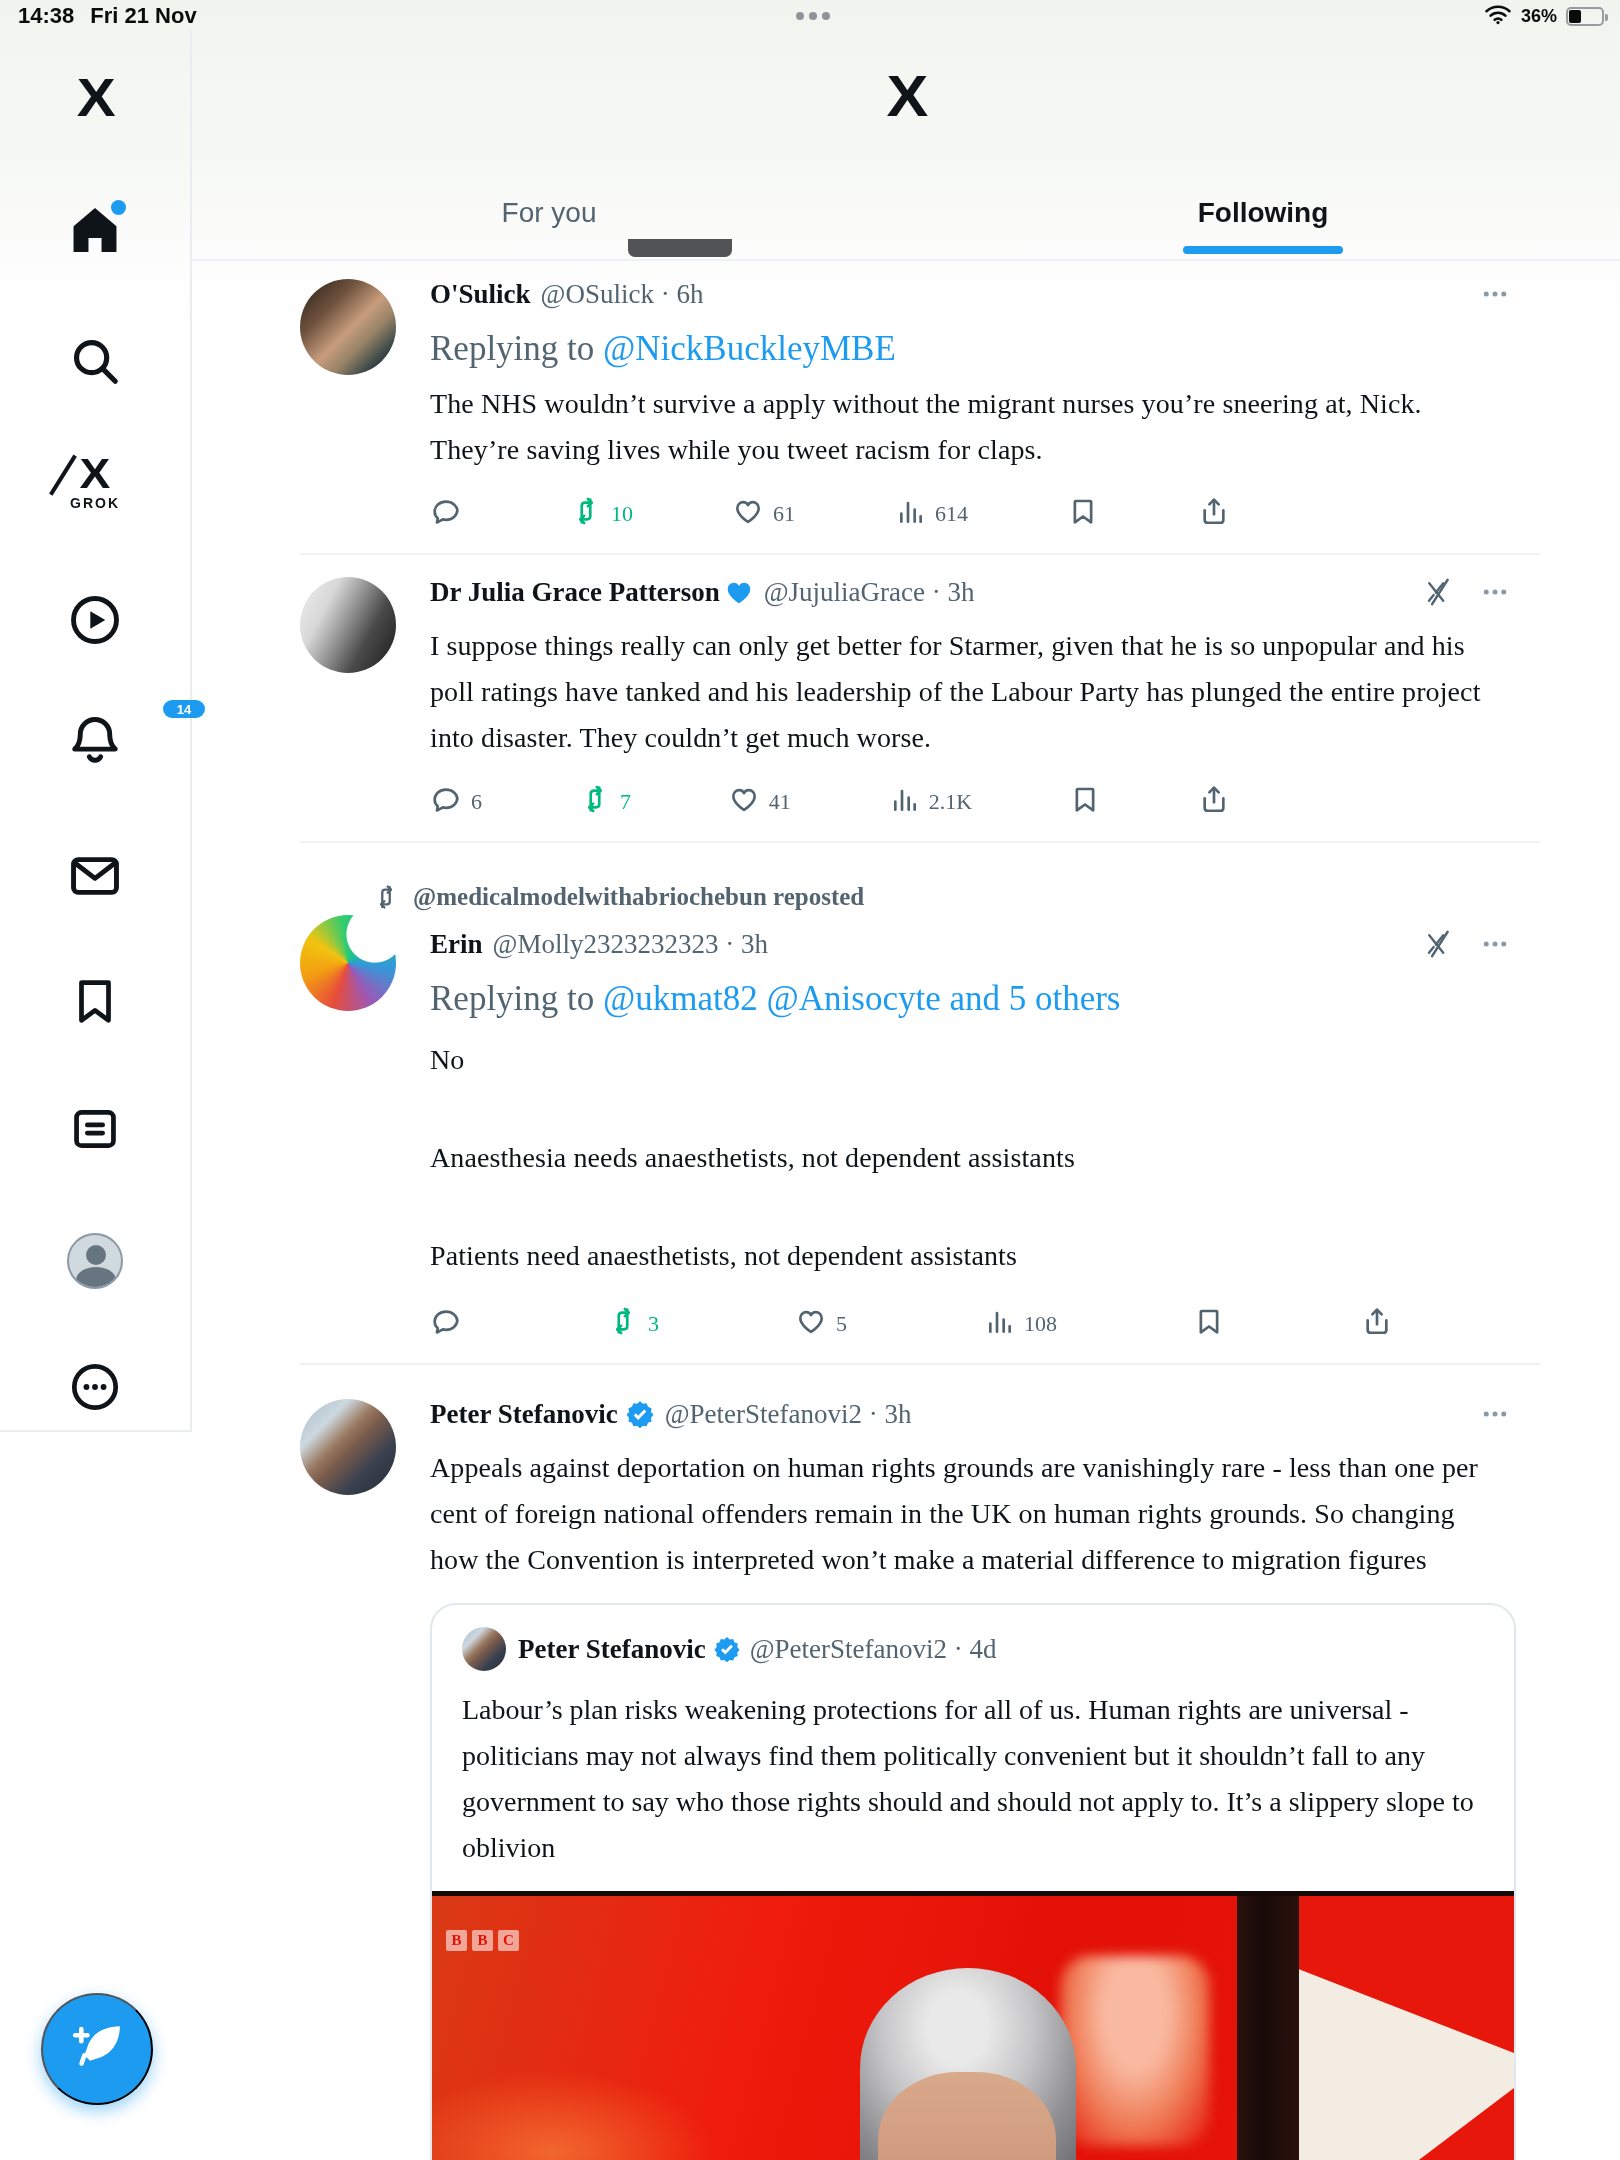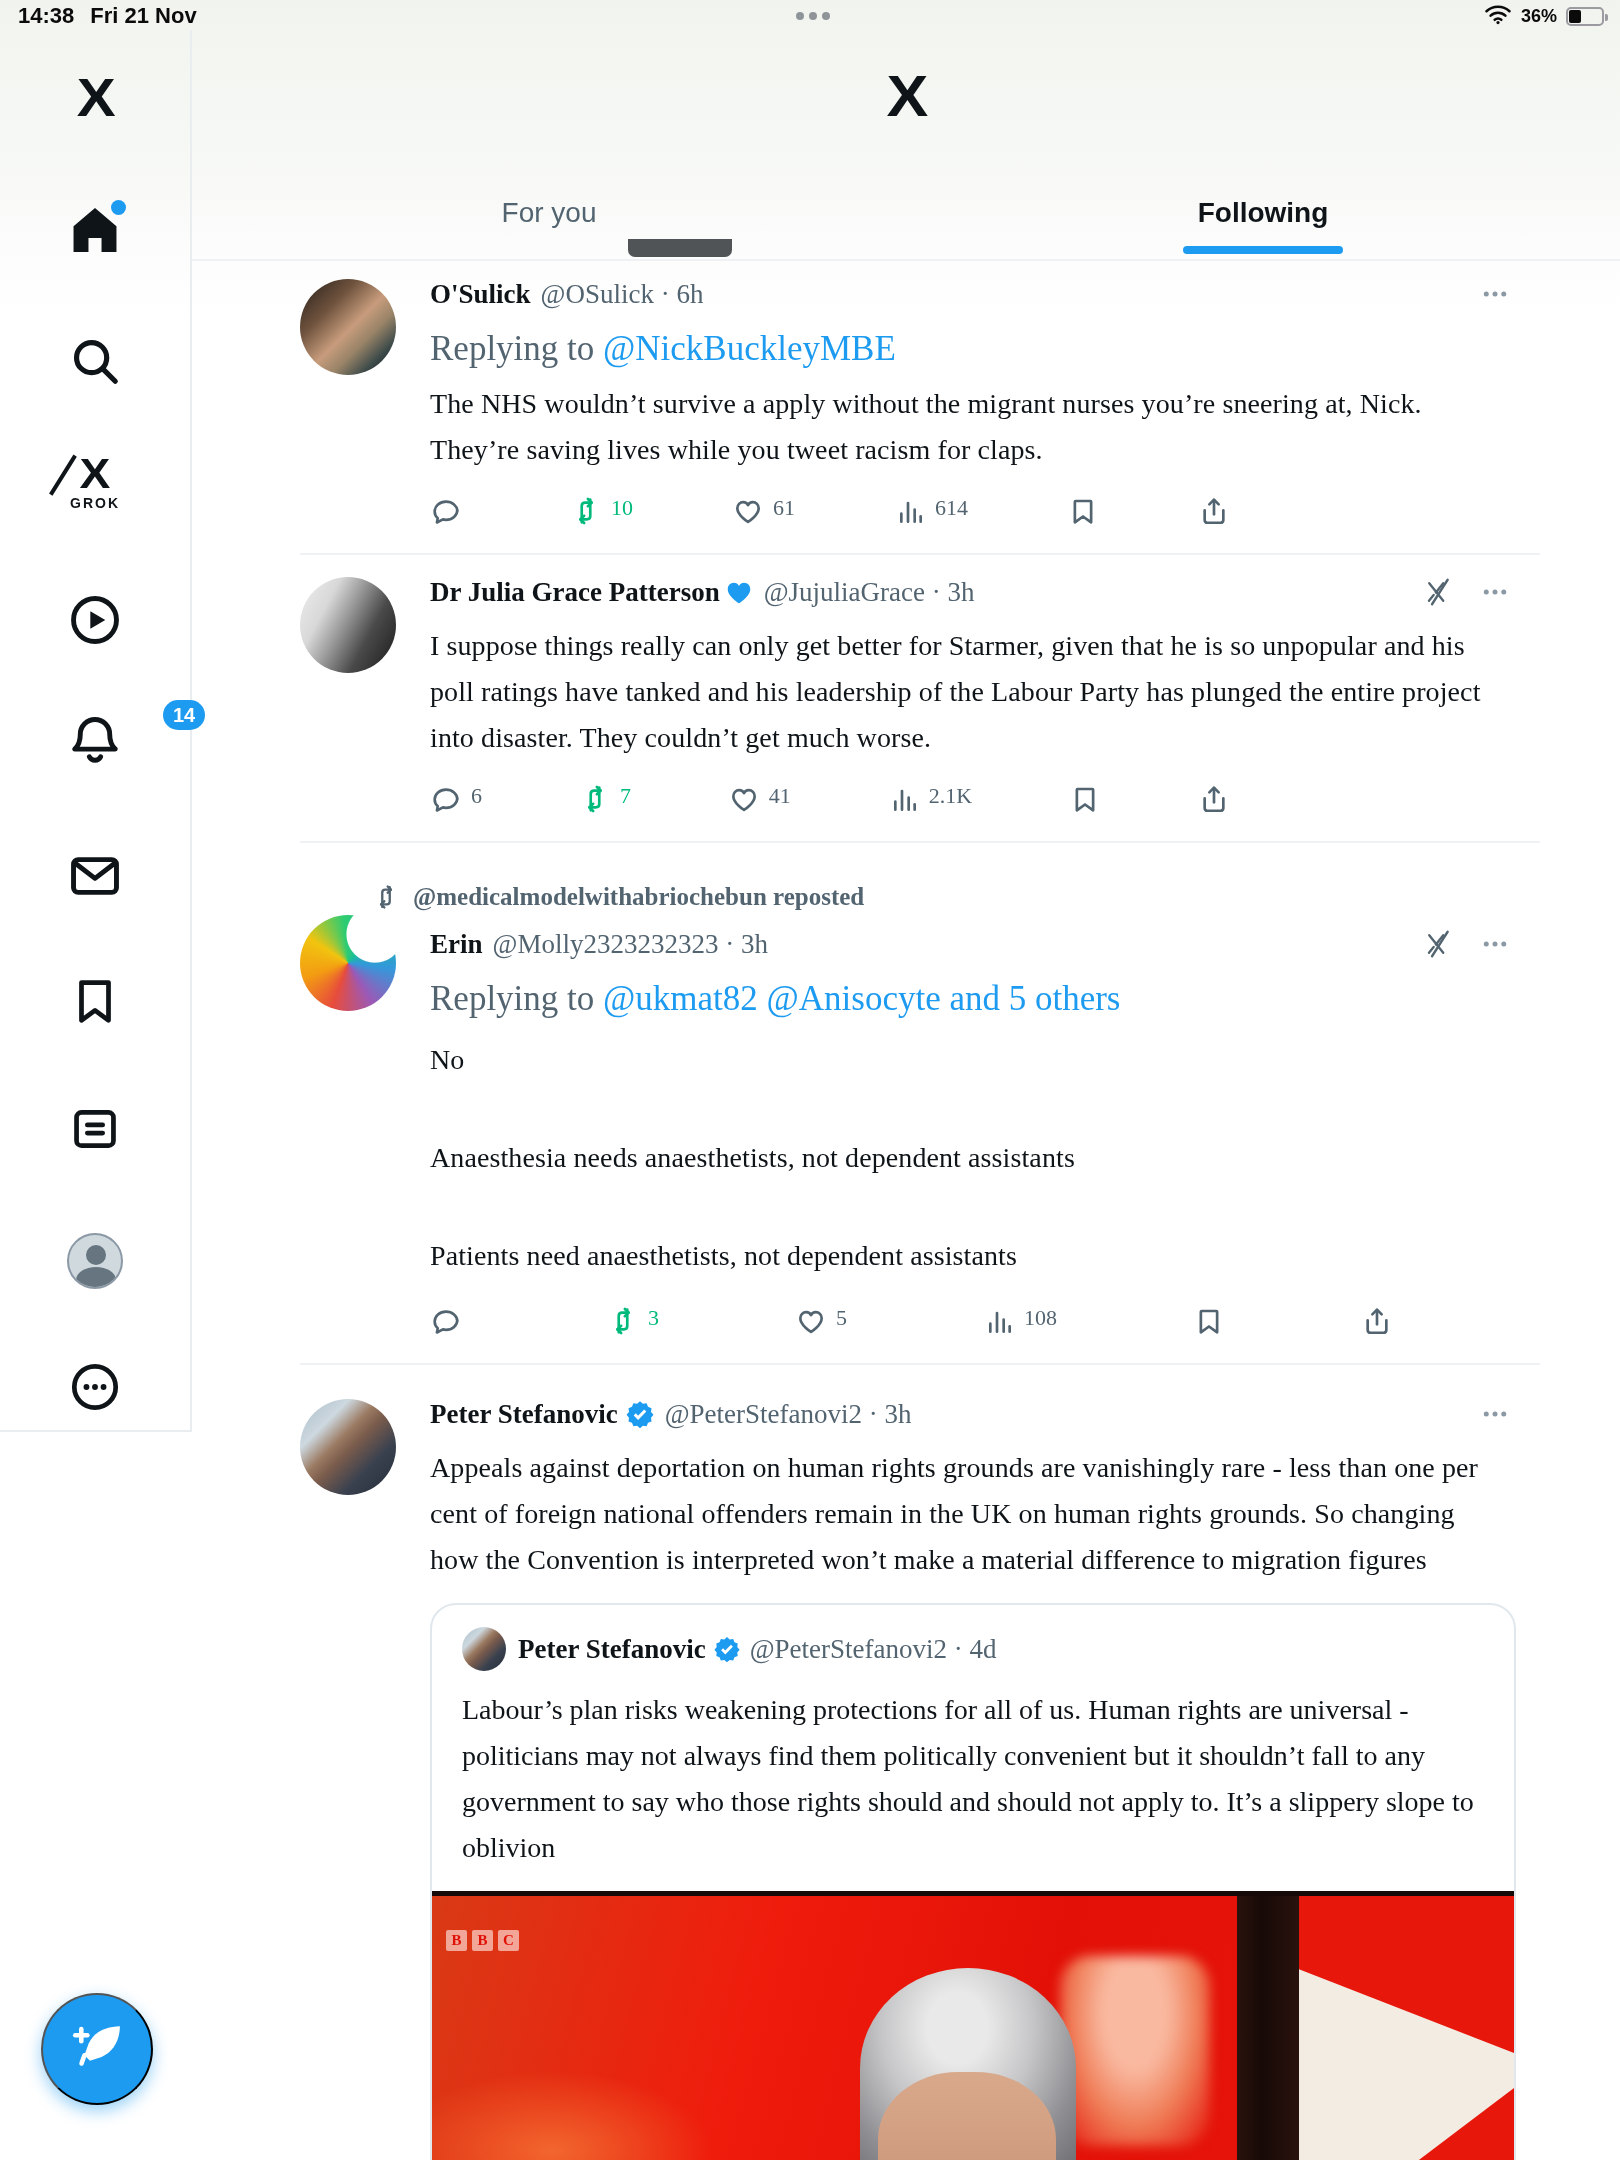--- a/index.html
+++ b/index.html
@@ -18,22 +18,22 @@
   .battery { position:relative; width:38px; height:19px; border:2px solid #9a9aa0; border-radius:5px; }
   .battery i { position:absolute; left:1px; top:1px; bottom:1px; width:36%; background:#0b0b0c; border-radius:2px; }
   .battery::after { content:""; position:absolute; right:-6px; top:5px; width:3px; height:7px; background:#9a9aa0; border-radius:0 2px 2px 0; }
 
   
   .sidebar { position:absolute; left:0; top:30px; width:192px; height:1402px; z-index:30;
     border-right:2px solid #e9edef; border-bottom:2px solid #e9edef; }
   .side-item { position:absolute; left:0; width:190px; display:flex; flex-direction:column; align-items:center; }
   .xlogo { font-weight:800; font-size:54px; letter-spacing:-2px; transform:scaleX(1.08); color:#0f1419; }
   .blue-dot { position:absolute; width:15px; height:15px; border-radius:50%; background:#1d9bf0; left:112px; top:-4px; }
-  .badge { position:absolute; left:96px; top:-12px; min-width:42px; height:30px; border-radius:16px; background:#1d9bf0;
-    color:#fff; font-size:20px; font-weight:700; display:flex; align-items:center; justify-content:center; padding:0 9px; }
+  .badge { position:absolute; left:96px; top:-12px; min-width:42px; height:18px; border-radius:16px; background:#1d9bf0;
+    color:#fff; font-size:13px; font-weight:700; display:flex; align-items:center; justify-content:center; padding:0 9px; }
   .grok-wrap { position:relative; display:flex; flex-direction:column; align-items:center; }
   .grok-x { font-weight:800; font-size:42px; transform:scaleX(1.1); line-height:38px; }
   .grok-slash { position:absolute; left:-9px; top:-3px; width:3.5px; height:46px; background:#0f1419; transform:rotate(32deg); transform-origin:center; }
   .grok-label { font-size:14px; font-weight:700; letter-spacing:2px; margin-top:2px; }
   .pf-avatar { width:56px; height:56px; border-radius:50%; background:#cfd9de; position:relative; overflow:hidden; border:2px solid #8b98a5; }
   .pf-avatar .head { position:absolute; left:17px; top:10px; width:20px; height:20px; border-radius:50%; background:#66757f; }
   .pf-avatar .bod { position:absolute; left:7px; top:32px; width:40px; height:26px; border-radius:50% 50% 0 0; background:#66757f; }
 
   .compose-btn { position:absolute; left:41px; top:1993px; width:112px; height:112px; border-radius:50%;
     background:#1d9bf0; box-shadow:0 6px 16px rgba(29,155,240,.45); display:flex; align-items:center; justify-content:center; z-index:35; }
@@ -66,21 +66,21 @@
   .right-icons { margin-left:auto; display:flex; align-items:center; gap:30px; color:#8b98a5; }
   .heart-emoji { width:30px; height:30px; margin-left:4px; }
   .verify { width:30px; height:30px; margin-left:7px; }
   .replying { font-size:35px; color:#536471; margin-top:16px; }
   .replying .lnk { color:#1d9bf0; }
   .body-text { font-size:28px; line-height:46px; color:#0f1419; margin-top:12px; max-width:1080px; letter-spacing:.1px; }
   .para + .para { margin-top:52px; }
 
   .actions { display:flex; justify-content:space-between; align-items:center; margin-top:22px; width:800px; color:#536471; }
   .actions.wide { width:963px; }
-  .act { display:flex; align-items:flex-start; gap:9px; font-size:22px; }
+  .act { display:flex; align-items:flex-end; gap:9px; font-size:22px; }
   .act svg { display:block; }
   .act.green { color:#00ba7c; }
   .divider { height:2px; background:#eef2f4; margin:0 80px 0 108px; }
 
   .repost-banner { display:flex; align-items:center; gap:13px; margin-left:-58px; color:#536471; font-weight:700; font-size:25px; margin-bottom:14px; }
 
   
   .quote-card { margin-top:20px; width:1086px; border:2px solid #e1e8ed; border-radius:26px; overflow:hidden; background:#fff; }
   .qc-inner { padding:22px 30px 0 30px; }
   .qc-head { display:flex; align-items:center; }

